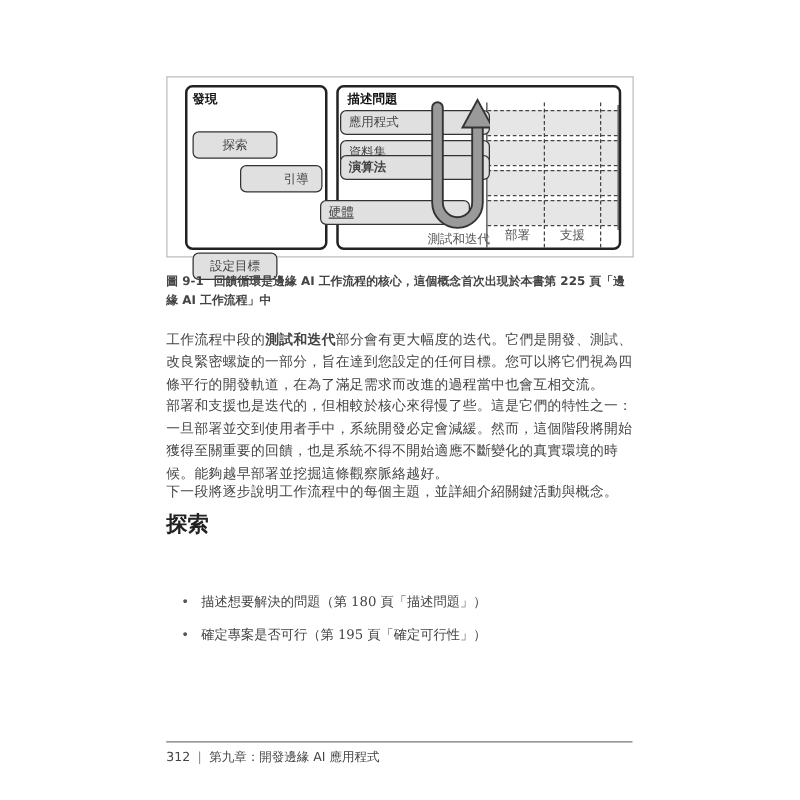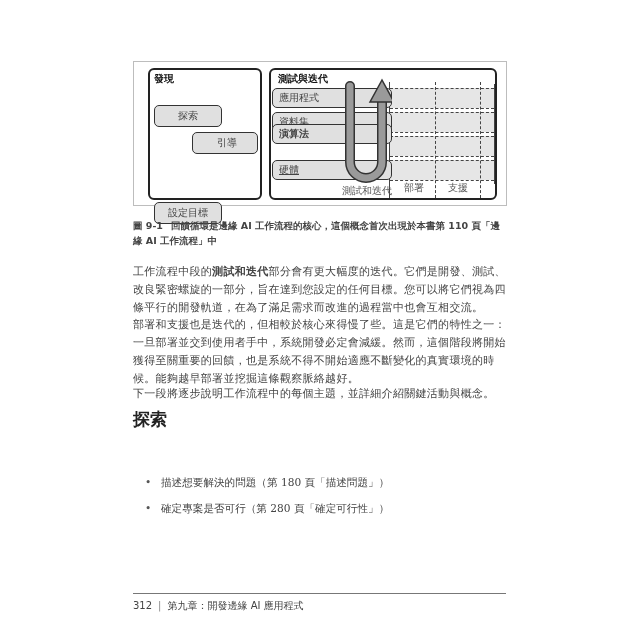--- a/index.html
+++ b/index.html
@@ -10,21 +10,21 @@
   
   .fig-frame { position:absolute; left:133px; top:61px; width:374px; height:145px;
                border:1px solid #bdbdbd; box-sizing:border-box; background:#fff; }
   .panel { position:absolute; border:2px solid #222; border-radius:6px; box-sizing:border-box; background:#fff; }
   .panel-discover { left:148px; top:68px; width:114px; height:132px; }
   .panel-test { left:269px; top:68px; width:228px; height:132px; }
   .panel-title { position:absolute; font-size:10px; font-weight:bold; color:#111; }
   .pill { position:absolute; background:#e0e0e0; border:1.5px solid #333; border-radius:5px;
           box-sizing:border-box; font-size:10px; color:#444; display:flex; align-items:center; }
   .pill.center { justify-content:center; }
-  .pill.right { justify-content:flex-end; padding-right:20px; }
+  .pill.right { justify-content:flex-end; padding-right:10px; }
   .pill.left { padding-left:6px; }
   .track-bg { position:absolute; background:#e6e6e6; }
   .dash-h { position:absolute; height:0; border-top:1.5px dashed #444; }
   .dash-v { position:absolute; width:0; border-left:1.5px dashed #444; }
   .solid-v { position:absolute; width:0; border-left:1.5px solid #444; }
   .axis-label { position:absolute; font-size:10px; color:#555; }
 
   
   .caption { position:absolute; left:133px; top:218px; width:376px; font-size:9.5px; line-height:15px;
              font-weight:bold; color:#444; }
@@ -50,21 +50,21 @@
 
   <div class="fig-frame"></div>
 
   <div class="panel panel-discover"></div>
   <div class="panel-title" style="left:154px; top:72px;">發現</div>
   <div class="pill center" style="left:154px; top:105px; width:68px; height:22px;">探索</div>
   <div class="pill right" style="left:192px; top:132px; width:66px; height:22px;">引導</div>
   <div class="pill center" style="left:154px; top:155px; width:68px; height:22px;margin-top:47px;">設定目標</div>
 
   <div class="panel panel-test"></div>
-  <div class="panel-title" style="left:278px; top:72px;">測試與迭代</div>
+  <div class="panel-title" style="left:278px; top:72px;">描述問題</div>
 
   <div class="track-bg" style="left:390px; top:88px; width:104px; height:20px;"></div>
   <div class="track-bg" style="left:390px; top:112px; width:104px; height:20px;"></div>
   <div class="track-bg" style="left:390px; top:136px; width:104px; height:20px;"></div>
   <div class="track-bg" style="left:390px; top:160px; width:104px; height:20px;"></div>
 
   <div class="dash-h" style="left:390px; top:88px; width:104px;"></div>
   <div class="dash-h" style="left:390px; top:108px; width:104px;"></div>
   <div class="dash-h" style="left:390px; top:112px; width:104px;"></div>
   <div class="dash-h" style="left:390px; top:132px; width:104px;"></div>
@@ -73,49 +73,49 @@
   <div class="dash-h" style="left:390px; top:160px; width:104px;"></div>
   <div class="dash-h" style="left:390px; top:180px; width:104px;"></div>
   <div class="solid-v" style="left:389px; top:82px; height:116px;"></div>
   <div class="dash-v" style="left:435px; top:82px; height:116px;"></div>
   <div class="dash-v" style="left:480px; top:82px; height:116px;"></div>
   <div class="solid-v" style="left:494px; top:84px; height:100px;"></div>
 
   <div class="pill left" style="left:272px; top:88px; width:120px; height:20px;">應用程式</div>
   <div class="pill left" style="left:272px; top:112px; width:120px; height:20px;">資料集</div>
   <div class="pill left" style="left:272px; top:124px; width:120px; height:20px;font-weight:bold;">演算法</div>
-  <div class="pill left" style="left:272px; top:160px; width:120px; height:20px;text-decoration:underline;">硬體</div>
+  <div class="pill left" style="left:256px; top:160px; width:120px; height:20px;text-decoration:underline;">硬體</div>
 
   <svg style="position:absolute; left:340px; top:74px;" width="52" height="120">
     <path d="M10,12 L10,88 A16,16 0 0 0 42,88 L42,26" fill="none" stroke="#333" stroke-width="10" stroke-linecap="round"></path>
     <path d="M10,12 L10,88 A16,16 0 0 0 42,88 L42,26" fill="none" stroke="#9a9a9a" stroke-width="7" stroke-linecap="round"></path>
     <polygon points="30,28 54,28 42,6" fill="#9a9a9a" stroke="#333" stroke-width="1.5"></polygon>
   </svg>
 
   <div class="axis-label" style="left:342px; top:184px;">測試和迭代</div>
   <div class="axis-label" style="left:404px; top:181px;">部署</div>
   <div class="axis-label" style="left:448px; top:181px;">支援</div>
 
   <div class="caption">
-    <span class="num">圖 9-1</span><span>回饋循環是邊緣 AI 工作流程的核心，這個概念首次出現於本書第 110 頁「邊緣 AI 工作流程」中</span>
+    <span class="num">圖 9-1</span><span>回饋循環是邊緣 AI 工作流程的核心，這個概念首次出現於本書第 225 頁「邊緣 AI 工作流程」中</span>
   </div>
 
   <div class="para" style="top:263px;">
     <span>工作流程中段的</span><em>測試和迭代</em><span>部分會有更大幅度的迭代。它們是開發、測試、改良緊密螺旋的一部分，旨在達到您設定的任何目標。您可以將它們視為四條平行的開發軌道，在為了滿足需求而改進的過程當中也會互相交流。</span>
   </div>
 
   <div class="para" style="top:316px;">部署和支援也是迭代的，但相較於核心來得慢了些。這是它們的特性之一：一旦部署並交到使用者手中，系統開發必定會減緩。然而，這個階段將開始獲得至關重要的回饋，也是系統不得不開始適應不斷變化的真實環境的時候。能夠越早部署並挖掘這條觀察脈絡越好。</div>
 
   <div class="para" style="top:385px;">下一段將逐步說明工作流程中的每個主題，並詳細介紹關鍵活動與概念。</div>
 
   <div class="heading">探索</div>
 
 
   <ul class="bullets">
     <li>描述想要解決的問題（第 180 頁「描述問題」）</li>
-    <li>確定專案是否可行（第 280 頁「確定可行性」）</li>
+    <li>確定專案是否可行（第 195 頁「確定可行性」）</li>
   </ul>
 
   <div class="footer-rule"></div>
   <div class="footer">
     <span>312</span><span class="sep">|</span><span>第九章：開發邊緣 AI 應用程式</span>
   </div>
 </div>
 
 </body></html>

